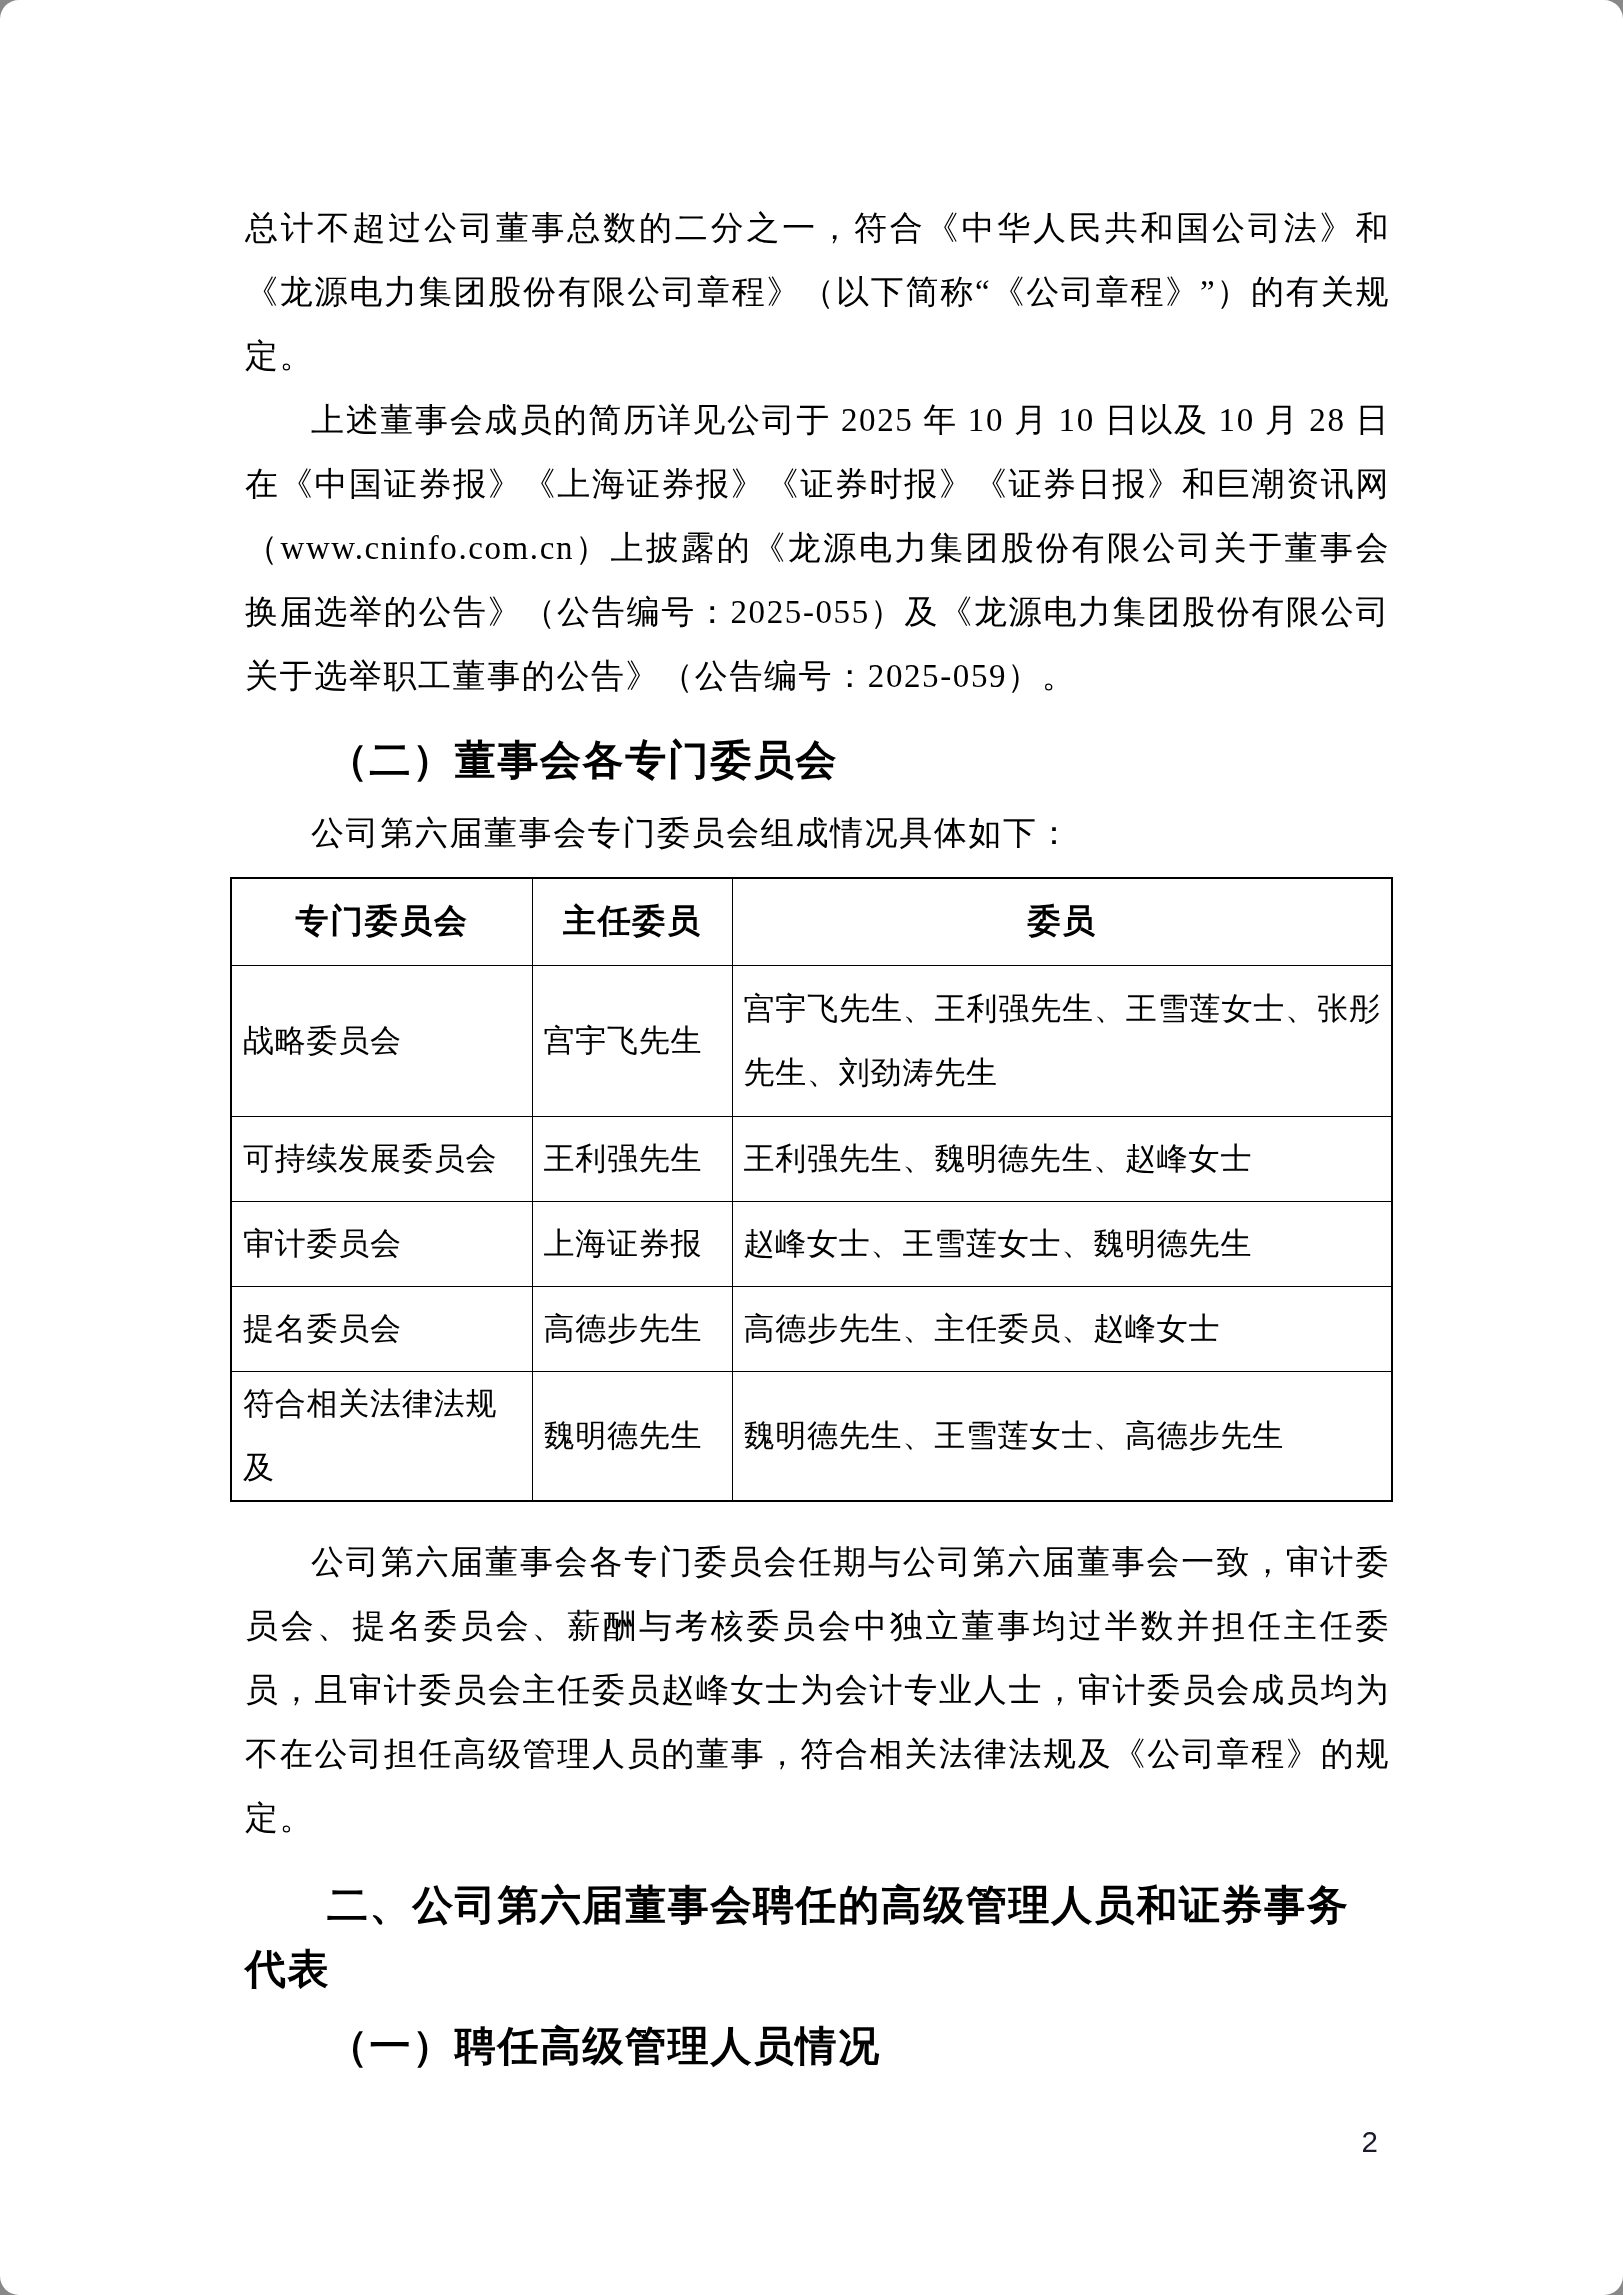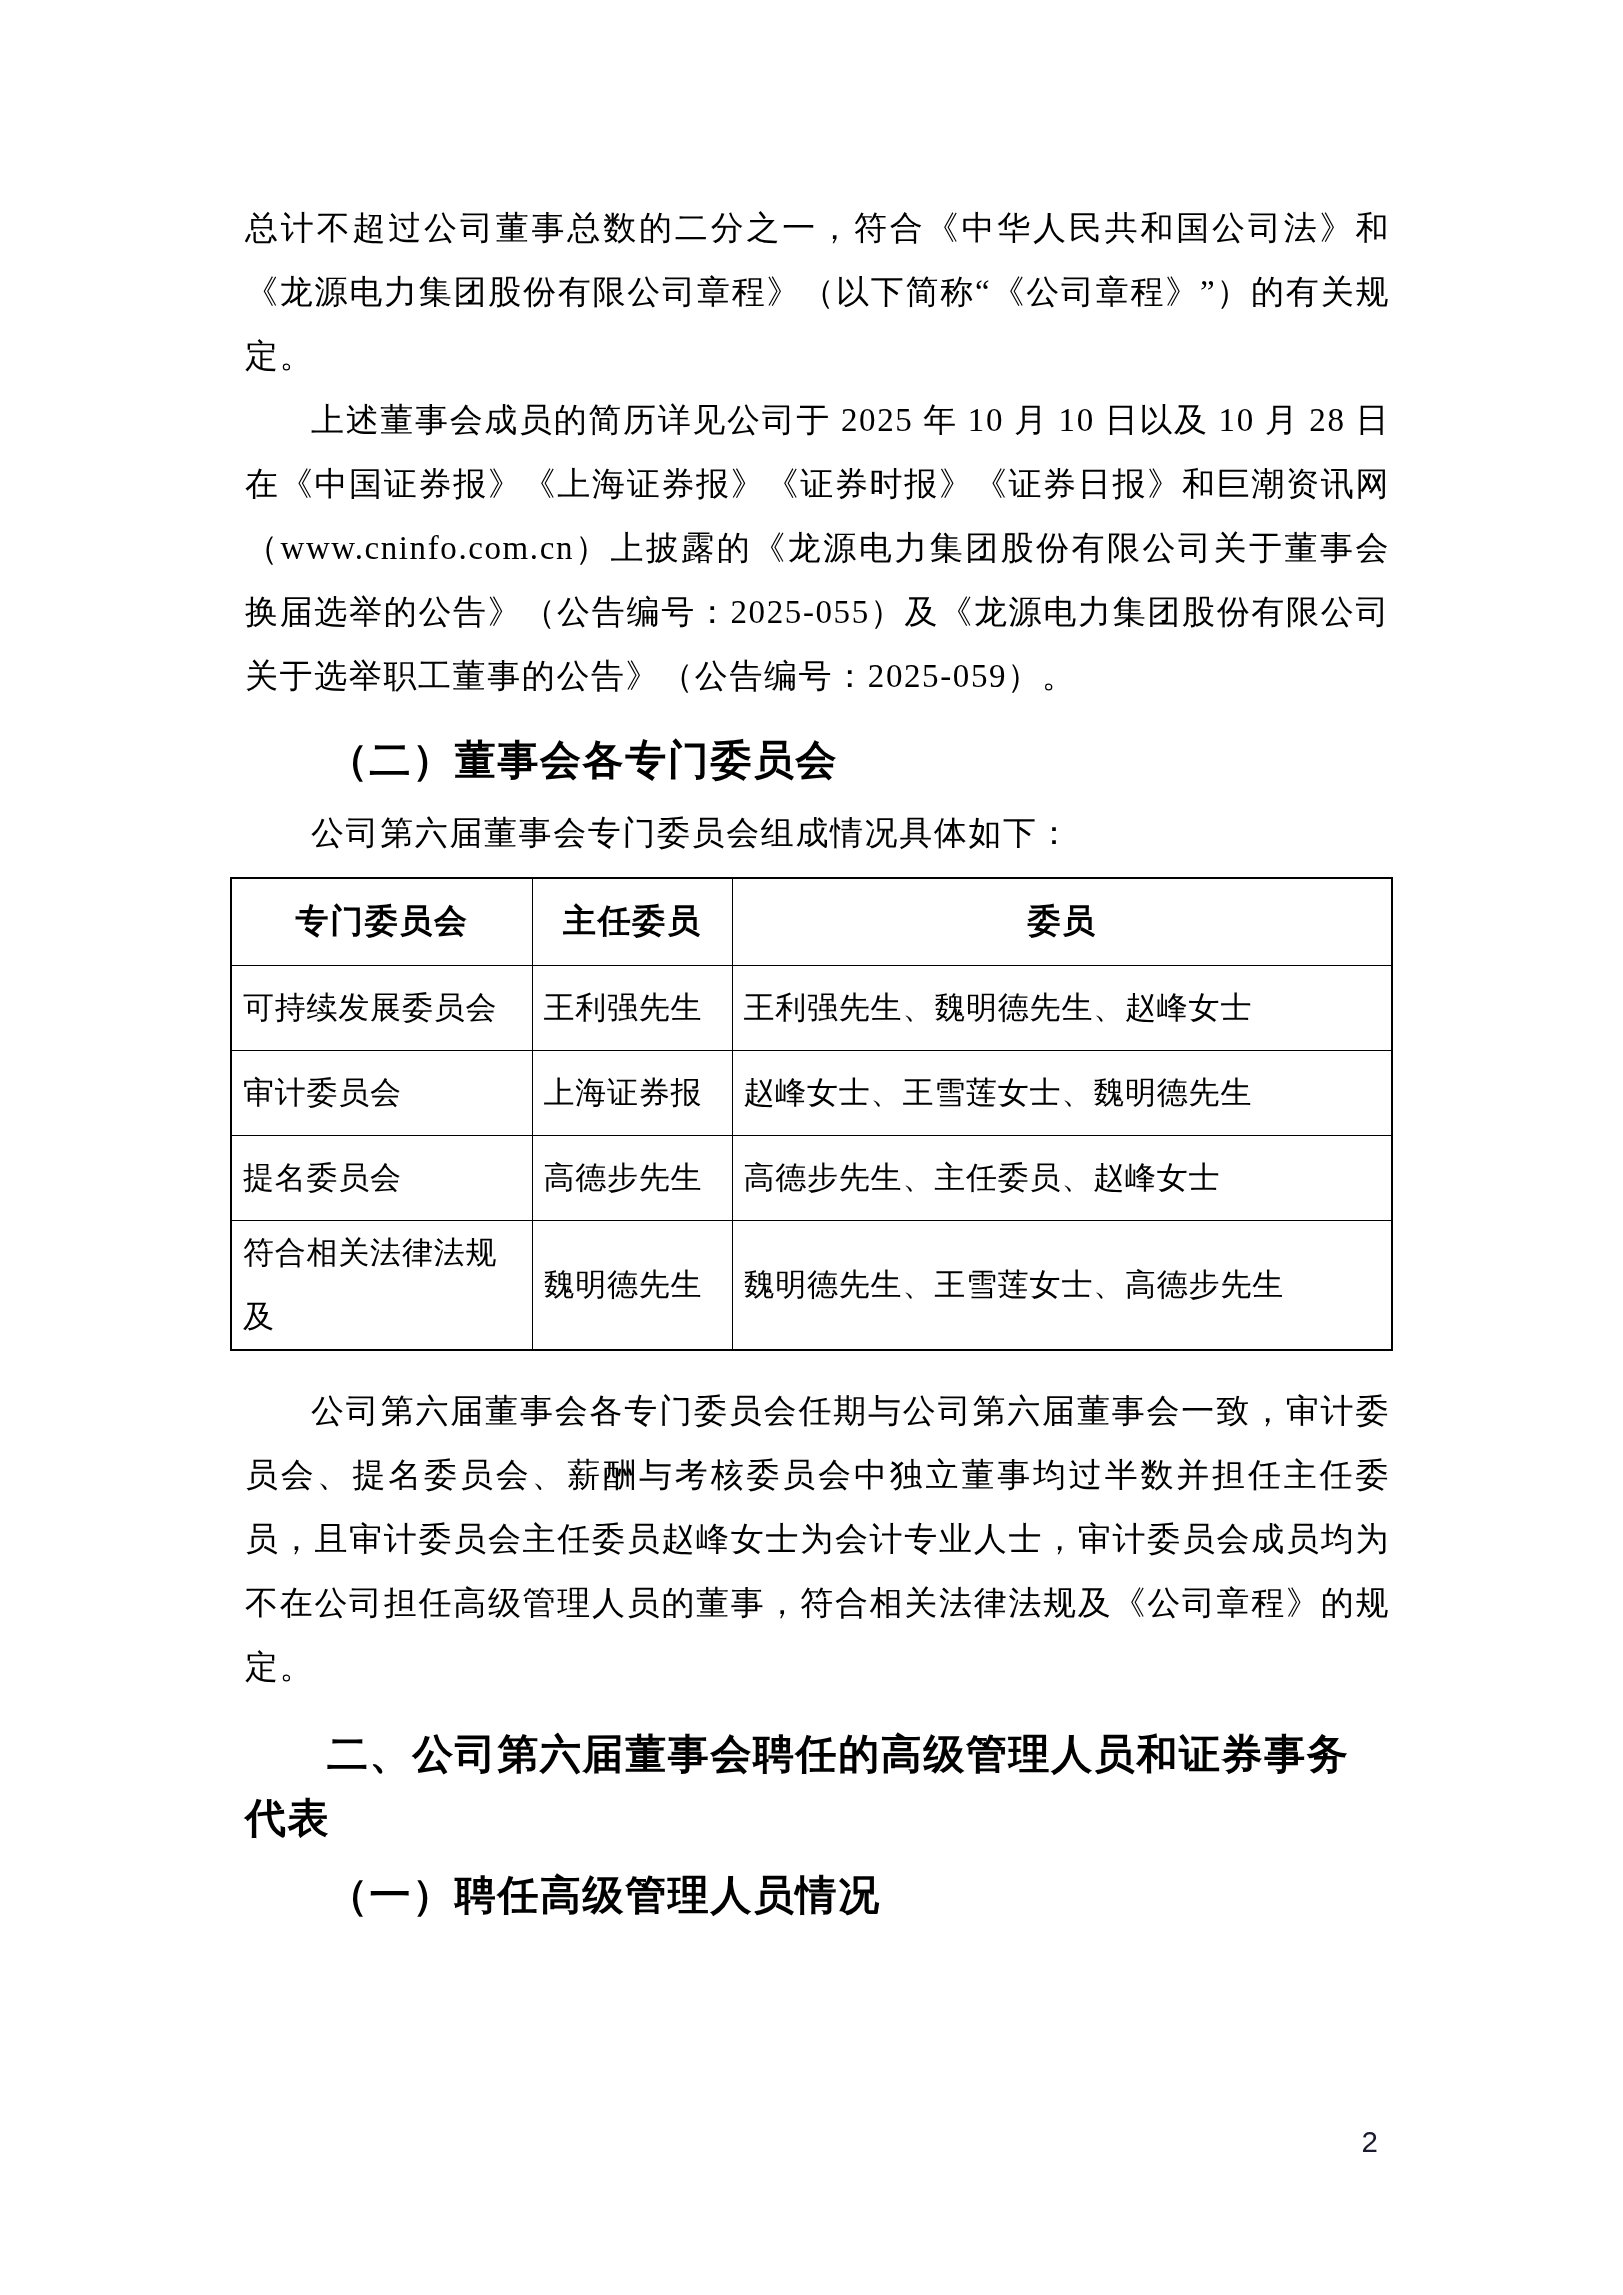--- a/index.html
+++ b/index.html
@@ -4,20 +4,21 @@
 <style>
   html, body { margin: 0; padding: 0; background: #888; }
   .page {
     position: relative;
     width: 1623px;
     height: 2295px;
     margin: 0 auto;
     background: #ffffff;
     overflow: hidden;
     color: #000;
+    border-radius: 19px;
   }
   .content {
     position: absolute;
     left: 245px;
     top: 196px;
     width: 1145px;
   }
   p.body {
     margin: 0;
     font-family: "Liberation Serif", serif;
@@ -109,20 +110,25 @@
         <col style="width:660px">
       </colgroup>
       <thead>
         <tr>
           <th>专门委员会</th>
           <th>主任委员</th>
           <th>委员</th>
         </tr>
       </thead>
       <tbody>
+        <tr class="row-tall">
+          <td>战略委员会</td>
+          <td>宫宇飞先生</td>
+          <td class="members">宫宇飞先生、王利强先生、王雪莲女士、张彤先生、刘劲涛先生</td>
+        </tr>
         <tr class="row-normal">
           <td>可持续发展委员会</td>
           <td>王利强先生</td>
           <td class="members">王利强先生、魏明德先生、赵峰女士</td>
         </tr>
         <tr class="row-normal">
           <td>审计委员会</td>
           <td>上海证券报</td>
           <td class="members">赵峰女士、王雪莲女士、魏明德先生</td>
         </tr>

